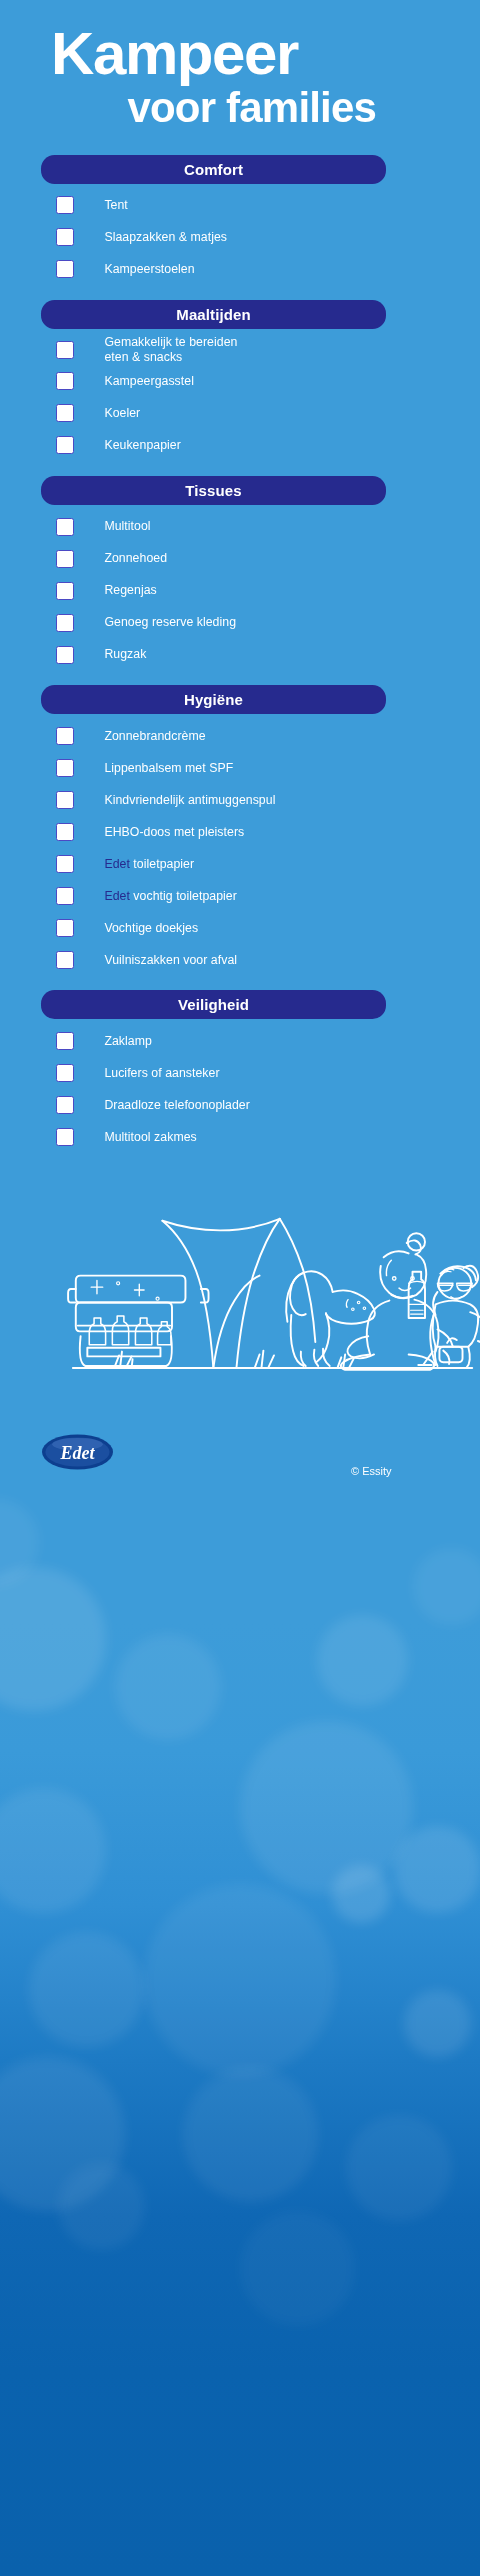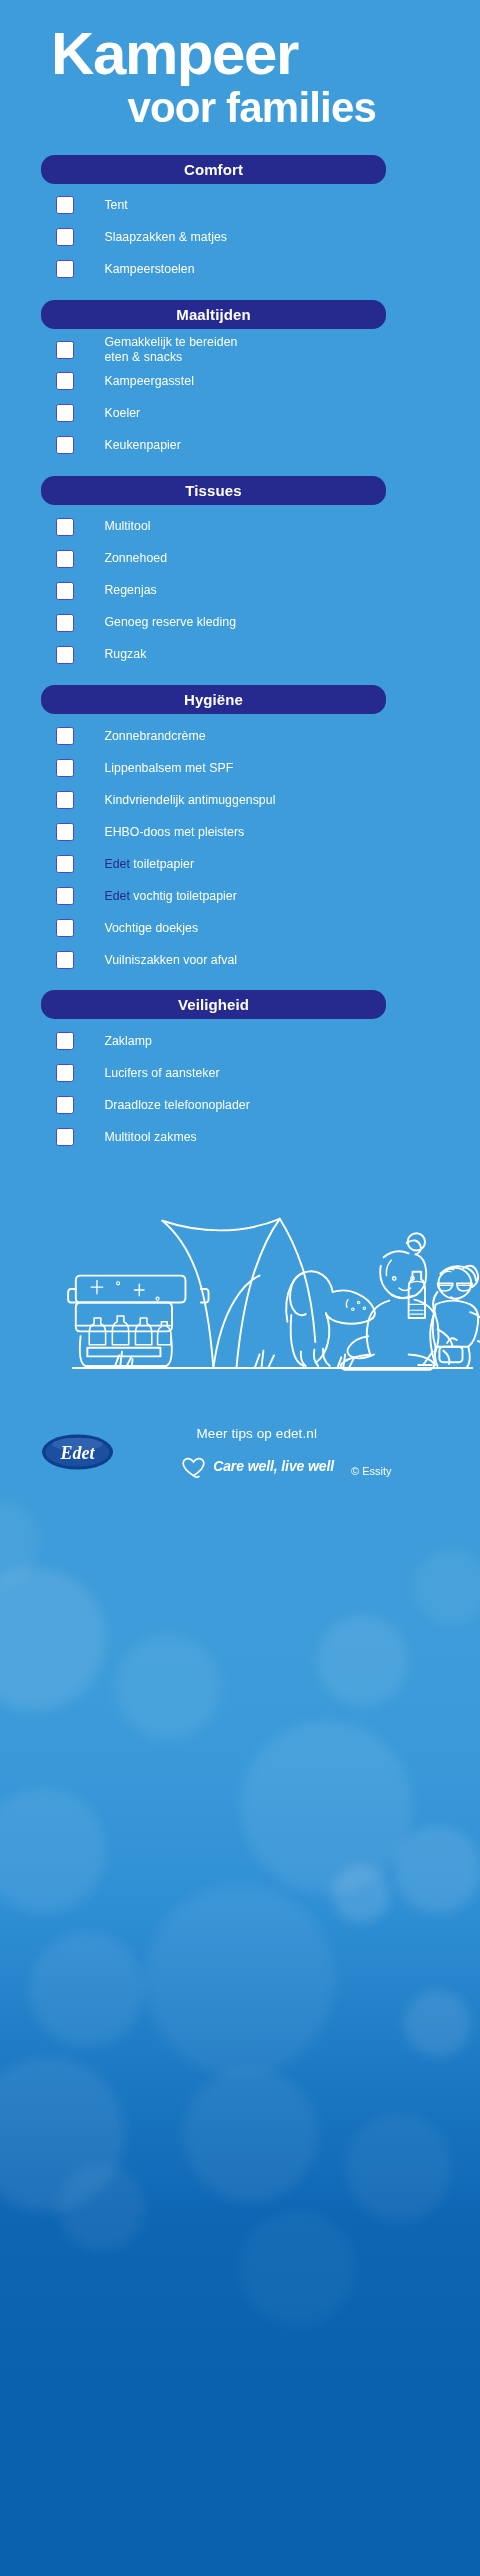--- a/index.html
+++ b/index.html
@@ -339,28 +339,18 @@
   </svg>
 
   <div class="footer">
     <svg class="logo" viewBox="0 0 150 78">
       <ellipse cx="75" cy="39" rx="73" ry="36" fill="#0d3f8f"></ellipse>
       <ellipse cx="75" cy="39" rx="66" ry="30" fill="#1b4fa0"></ellipse>
       <ellipse cx="75" cy="23" rx="52" ry="13" fill="#3f73c0" opacity="0.55"></ellipse>
       <text x="75" y="53" text-anchor="middle" fill="#ffffff" font-family="Liberation Serif, serif" font-size="37" font-style="italic" font-weight="700">Edet</text>
     </svg>
 
-    <div class="foot-mid">
-      <div class="tips">Meer tips op edet.nl</div>
-      <div class="care-row">
-        <svg class="heart" viewBox="0 0 36 30">
-          <path d="M18 27 C6 19 3 12 5.5 7.5 C8 3 15 4 18 9 C21 4 28 3 30.5 7.5 C33 12 30 19 18 27 Z
-                   M18 27 q3 3 7 1" fill="none" stroke="#ffffff" stroke-width="2.2" stroke-linecap="round"></path>
-        </svg>
-        <span class="care">Care well, live well</span>
-      </div>
-    </div>
 
     <div class="essity">© Essity</div>
   </div>
 
 </div>
 
 
 </body></html>

